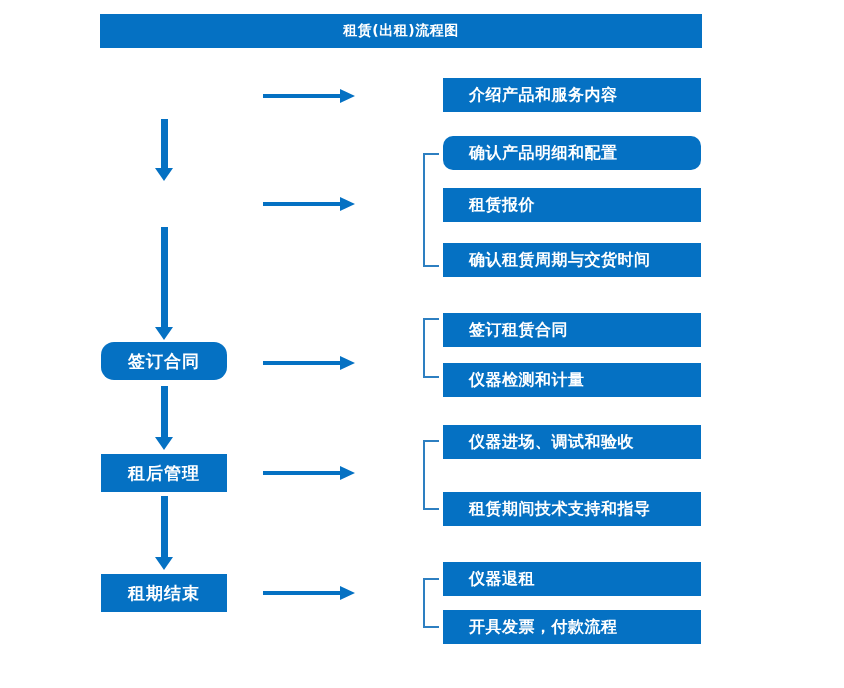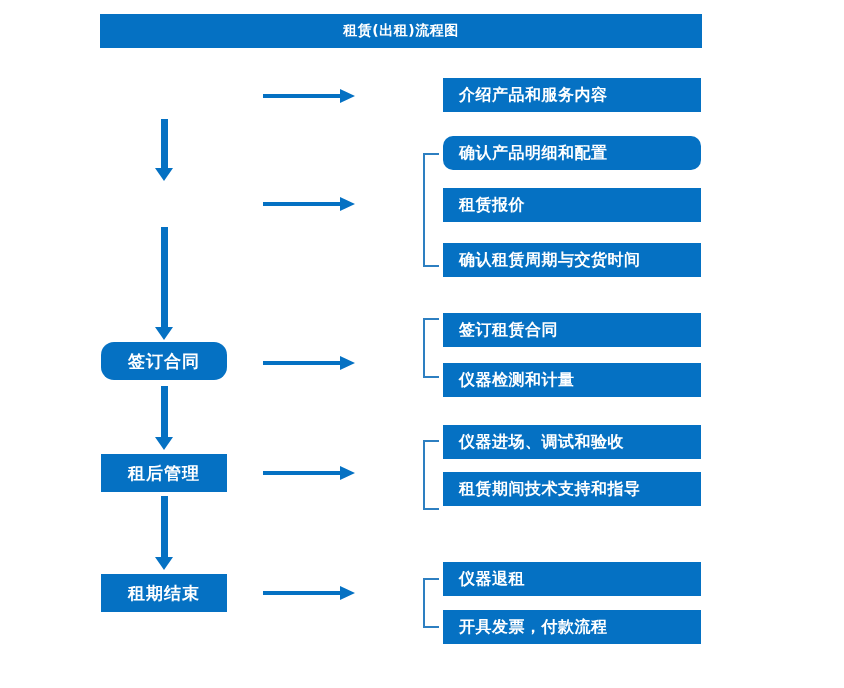--- a/index.html
+++ b/index.html
@@ -59,21 +59,21 @@
   .detail-box {
     position: absolute;
     left: 443px;
     width: 258px;
     height: 34px;
     background: #0571c3;
     color: #ffffff;
     display: flex;
     align-items: center;
     justify-content: flex-start;
-    padding-left: 16px;
+    padding-left: 26px;
     box-sizing: border-box;
     font-size: 16px;
     font-weight: bold;
     letter-spacing: 0.5px;
   }
 
   
   .h-arrow {
     position: absolute;
     left: 263px;
@@ -187,17 +187,17 @@
   <div class="bracket" style="top:440px; height:70px;"></div>
   <div class="bracket" style="top:578px; height:50px;"></div>
 
   <div class="detail-box" style="top:78px;">介绍产品和服务内容</div>
   <div class="detail-box" style="top:136px;border-radius:10px;">确认产品明细和配置</div>
   <div class="detail-box" style="top:188px;">租赁报价</div>
   <div class="detail-box" style="top:243px;">确认租赁周期与交货时间</div>
   <div class="detail-box" style="top:313px;">签订租赁合同</div>
   <div class="detail-box" style="top:363px;">仪器检测和计量</div>
   <div class="detail-box" style="top:425px;">仪器进场、调试和验收</div>
-  <div class="detail-box" style="top:472px;">租赁期间技术支持和指导</div>
+  <div class="detail-box" style="top:492px;">租赁期间技术支持和指导</div>
   <div class="detail-box" style="top:610px;">开具发票，付款流程</div>
   <div class="detail-box" style="top:562px;">仪器退租</div>
 
 </div>
 
 </body></html>

